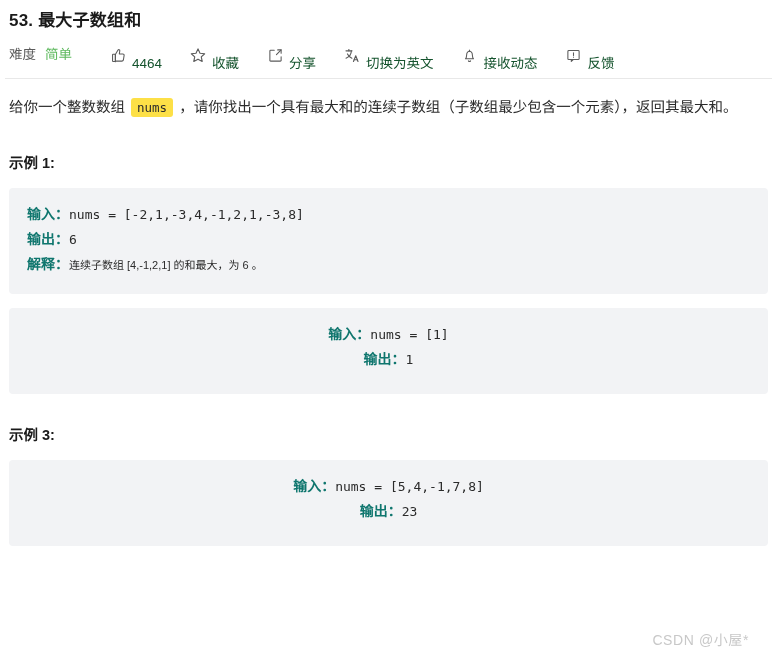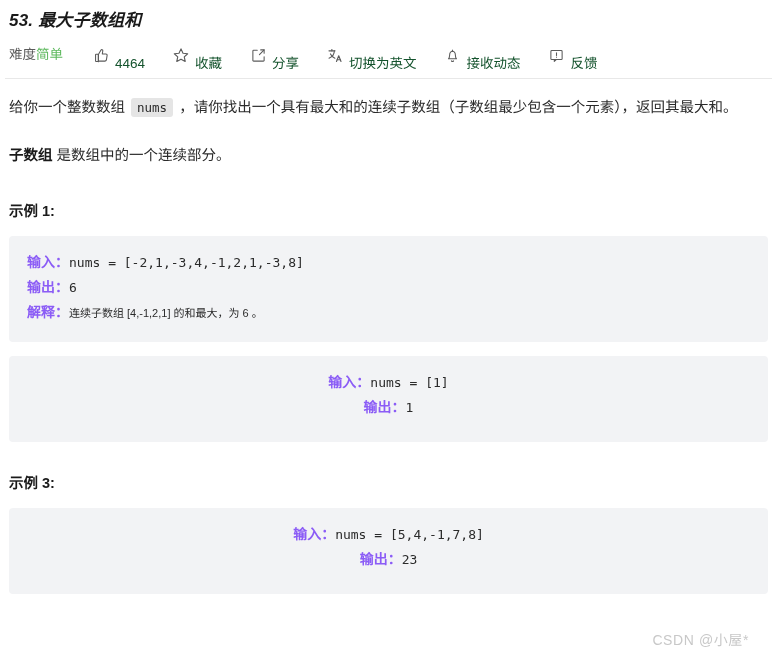--- a/index.html
+++ b/index.html
@@ -25,21 +25,20 @@
   }
 
   
   .problem-title {
     font-size: 17px;
     font-weight: 700;
     color: #1a1a1a;
     letter-spacing: 0.2px;
     padding: 10px 0 0 9px;
     line-height: 22px;
-    font-style: italic;
   }
 
   .toolbar {
     display: flex;
     align-items: center;
     padding: 10px 0 0 9px;
     gap: 0px;
     font-size: 13.5px;
     color: #5b5b5b;
     line-height: 20px;
@@ -47,22 +46,22 @@
   }
   .tb-item {
     display: flex;
     align-items: center;
     gap: 6px;
     margin-right: 28px;
     white-space: nowrap;
     cursor: pointer;
   }
   .tb-item.difficulty {
-    gap: 0;
-    margin-right: 30px;
+    gap: 9px;
+    margin-right: 38px;
     cursor: default;
   }
   .tb-label-muted { color: #5b5b5b; }
   .tb-easy {
     color: #5eb95e;
   }
   .tb-item .ico {
     display: inline-flex;
     align-items: center;
     justify-content: center;
@@ -94,21 +93,21 @@
   .desc-para.second {
     margin-top: 19px;
   }
   .strong-term {
     font-weight: 700;
     color: #1a1a1a;
   }
   code.inline {
     font-family: "DejaVu Sans Mono", "Liberation Mono", monospace;
     font-size: 12.5px;
-    background: #e5e5e5;
+    background: #fde047;
     color: #2b2b2b;
     padding: 2px 6px;
     border-radius: 3px;
     margin: 0 2px;
   }
 
   .example-head {
     font-size: 14.5px;
     font-weight: 700;
     color: #1a1a1a;
@@ -126,21 +125,21 @@
   .code-line {
     font-family: "DejaVu Sans Mono", "Liberation Mono", monospace;
     font-size: 13px;
     line-height: 25px;
     color: #2b2b2b;
     white-space: pre;
   }
   .code-line .lbl {
     font-family: "Liberation Sans", "DejaVu Sans", sans-serif;
     font-weight: 700;
-    color: #8b5cf6;
+    color: #0f766e;
     font-size: 14px;
   }
   .code-line .cn {
     font-family: "Liberation Sans", "DejaVu Sans", sans-serif;
     font-size: 11px;
   }
 
   
   .block-1 { margin-top: 14px; }
   .block-2 { margin-top: 14px; padding-bottom: 22px; text-align: center; }
@@ -243,21 +242,20 @@
     </div>
 
   </div>
 
   <div class="divider"></div>
 
   <div class="content">
 
     <p class="desc-para"><span>给你一个整数数组 </span><code class="inline">nums</code><span> ，请你找出一个具有最大和的连续子数组（子数组最少包含一个元素），返回其最大和。</span></p>
 
-    <p class="desc-para second"><span class="strong-term">子数组</span><span> 是数组中的一个连续部分。</span></p>
 
     <div class="example-head">示例 1:</div>
     <div class="code-block block-1">
       <div class="code-line"><span class="lbl">输入：</span><span>nums = [-2,1,-3,4,-1,2,1,-3,8]</span></div>
       <div class="code-line"><span class="lbl">输出：</span><span>6</span></div>
       <div class="code-line"><span class="lbl">解释：</span><span class="cn">连续子数组 [4,-1,2,1] 的和最大，为 6 。</span></div>
     </div>
 
     <div class="code-block block-2">
       <div class="code-line"><span class="lbl">输入：</span><span>nums = [1]</span></div>

